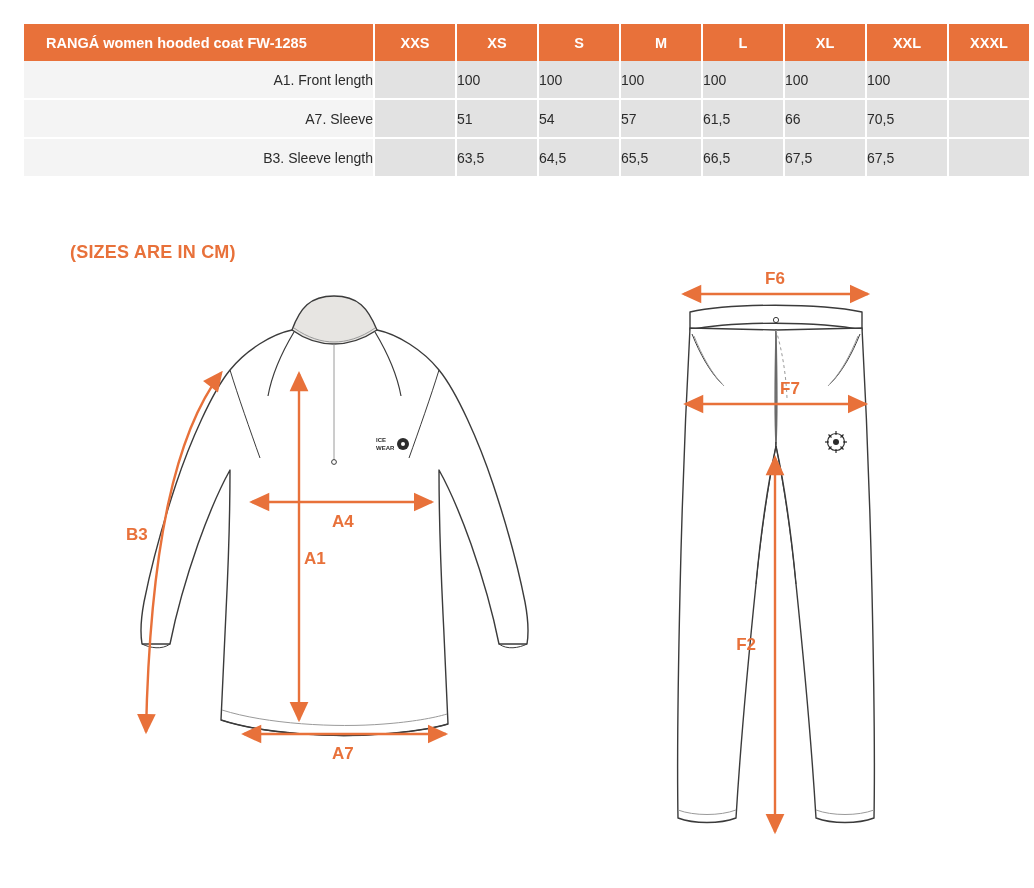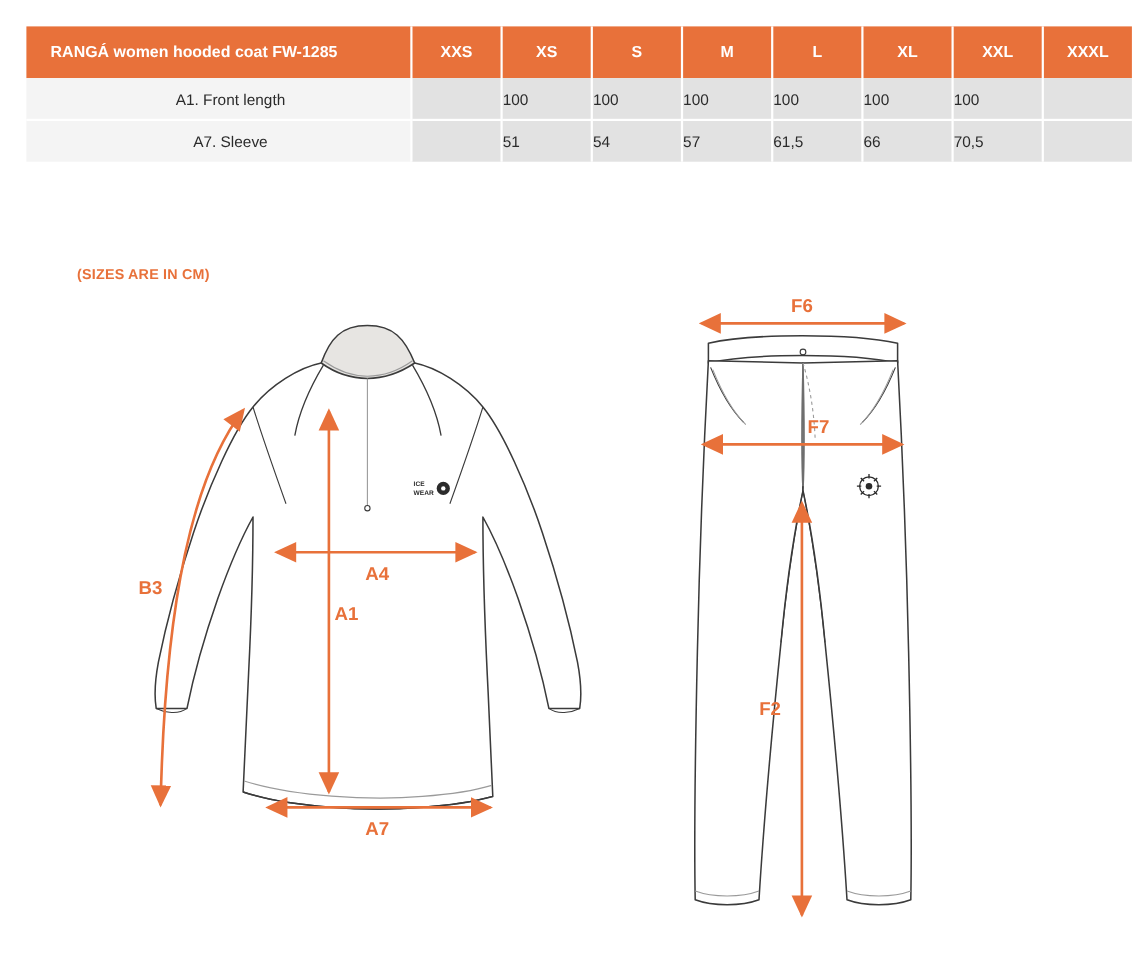--- a/index.html
+++ b/index.html
@@ -33,21 +33,21 @@
     width: 986px;
     table-layout: fixed;
   }
   table.size-table th, table.size-table td {
     padding: 0;
     margin: 0;
   }
   .hdr-row th {
     background: #e8713a;
     color: #ffffff;
-    height: 47px;
+    height: 37px;
     font-size: 14.5px;
     font-weight: bold;
     text-align: center;
     vertical-align: middle;
     border-right: 2px solid #ffffff;
   }
   .hdr-row th:last-child { border-right: none; }
   .hdr-row th.name-col {
     text-align: left;
     padding-left: 22px;
@@ -59,52 +59,52 @@
   tbody tr td {
     height: 37px;
     font-size: 14px;
     text-align: left;
     vertical-align: middle;
     border-right: 2px solid #ffffff;
     border-bottom: 2px solid #ffffff;
   }
   tbody tr td:last-child { border-right: none; }
   tbody tr td.name-cell {
-    text-align: center;
+    text-align: right;
     padding-left: 22px;
     background: #f4f4f4;
   }
   tbody tr td.val-cell {
     background: #e2e2e2;
   }
   tbody tr:last-child td { border-bottom: none; }
 
   .note {
     position: absolute;
     left: 70px;
     top: 242px;
     color: #e8713a;
-    font-size: 13px;
+    font-size: 18px;
     font-weight: bold;
     letter-spacing: 0.2px;
   }
 
   
   .figures {
     position: absolute;
     left: 0;
     top: 262px;
     width: 1034px;
     height: 626px;
   }
   .fig {
     position: absolute;
   }
   .fig-jacket { left: 104px; top: 10px; text-decoration: underline; }
-  .fig-pants { left: 584px; top: 0px; }
+  .fig-pants { left: 630px; top: 0px; }
 
   .label-txt {
     font-size: 17px;
     font-weight: bold;
     fill: #e8713a;
     font-family: "Liberation Sans", sans-serif;
   }
   .brand-txt {
     font-size: 6px;
     font-weight: bold;
@@ -146,20 +146,31 @@
         </tr>
         <tr>
           <td class="name-cell">A7. Sleeve</td>
           <td class="val-cell"></td>
           <td class="val-cell">51</td>
           <td class="val-cell">54</td>
           <td class="val-cell">57</td>
           <td class="val-cell">61,5</td>
           <td class="val-cell">66</td>
           <td class="val-cell">70,5</td>
+          <td class="val-cell"></td>
+        </tr>
+        <tr>
+          <td class="name-cell">B3. Sleeve length</td>
+          <td class="val-cell"></td>
+          <td class="val-cell">63,5</td>
+          <td class="val-cell">64,5</td>
+          <td class="val-cell">65,5</td>
+          <td class="val-cell">66,5</td>
+          <td class="val-cell">67,5</td>
+          <td class="val-cell">67,5</td>
           <td class="val-cell"></td>
         </tr>
       </tbody>
     </table>
   </div>
 
   <div class="note">(SIZES ARE IN CM)</div>
 
   <div class="figures">
 

